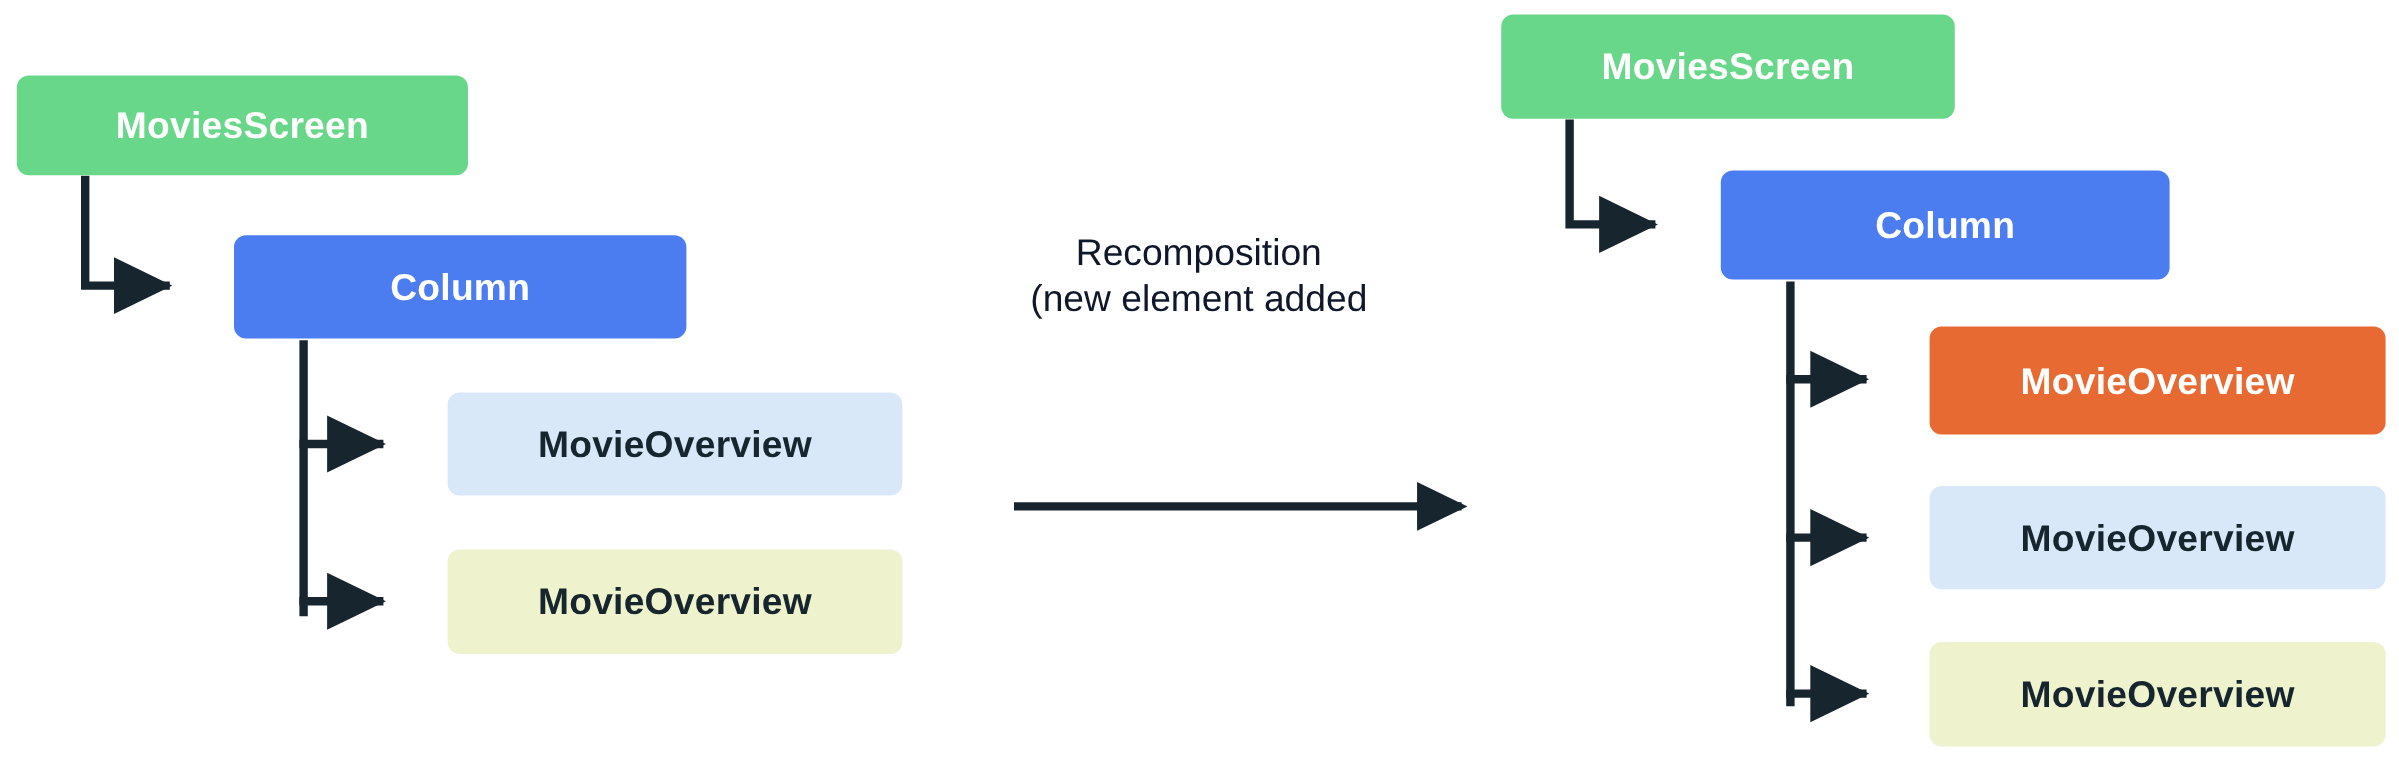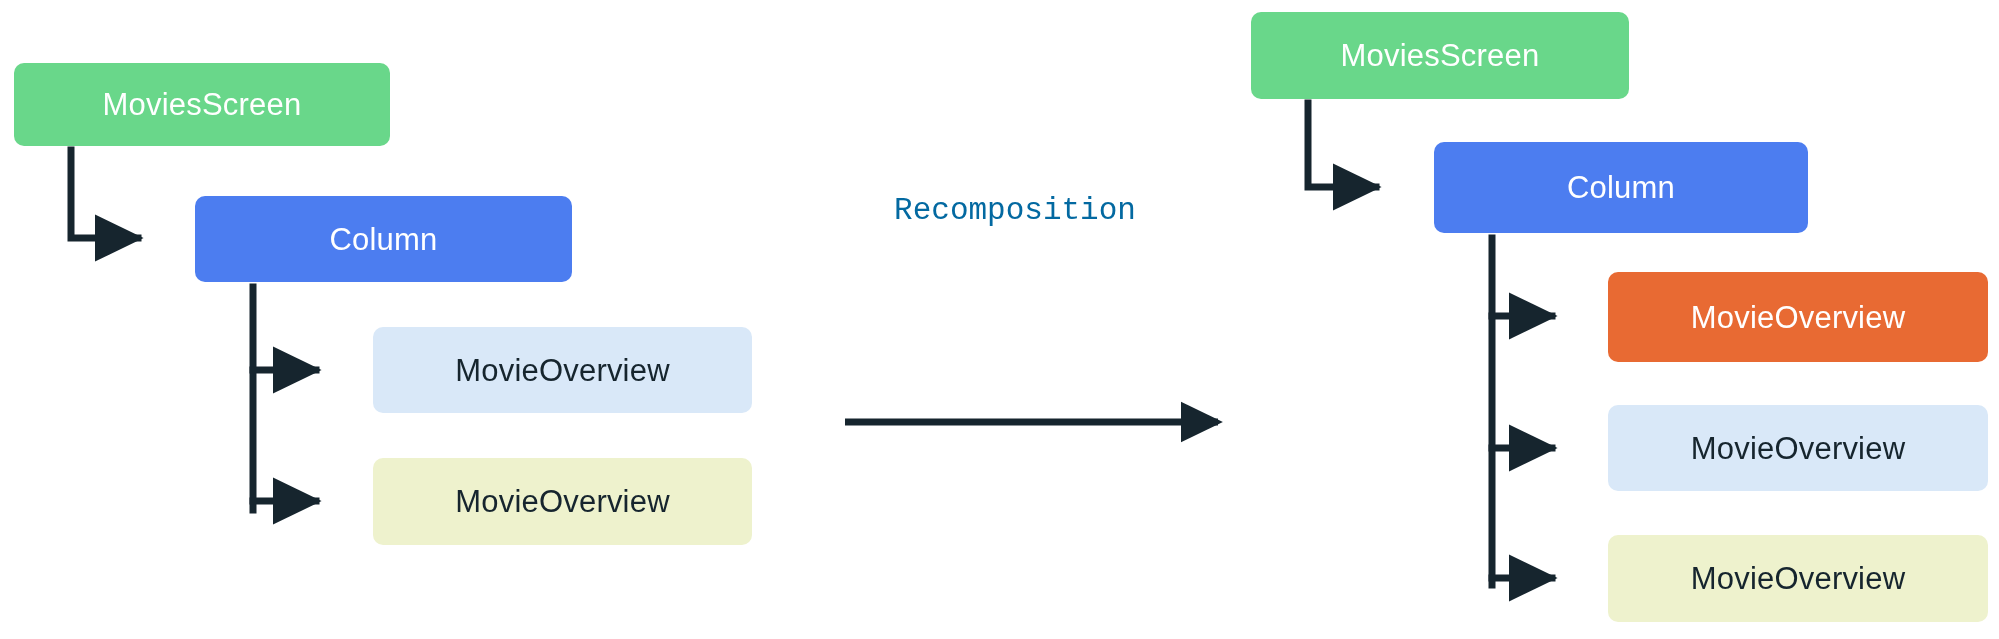--- a/index.html
+++ b/index.html
@@ -19,21 +19,21 @@
     overflow: hidden;
   }
   .node {
     position: absolute;
     box-sizing: border-box;
     display: flex;
     align-items: center;
     justify-content: center;
     border-radius: 10px;
     font-size: 31px;
-    font-weight: 400;
+    font-weight: 700;
     letter-spacing: 0.2px;
     white-space: nowrap;
     user-select: none;
   }
   .node-label {
     display: block;
     line-height: 1;
   }
   .svg-layer {
     position: absolute;
@@ -101,22 +101,23 @@
   </div>
 
   <div class="node" style="left:373px; top:327px; width:379px; height:86px; background:#d9e8f8; color:#16252e;">
     <span class="node-label">MovieOverview</span>
   </div>
 
   <div class="node" style="left:373px; top:458px; width:379px; height:87px; background:#eef2cd; color:#16252e;">
     <span class="node-label">MovieOverview</span>
   </div>
 
-  <div class="caption" style="left:775px; top:192px; width:480px; color:#0369a1;font-family:Liberation Mono, monospace;">
+  <div class="caption" style="left:759px; top:192px; width:480px; color:#0f172a;">
     <span class="cap-line">Recomposition</span>
+    <span class="cap-line">(new element added</span>
   </div>
 
   <div class="node" style="left:1251px; top:12px; width:378px; height:87px; background:#69d78a; color:#ffffff;">
     <span class="node-label">MoviesScreen</span>
   </div>
 
   <div class="node" style="left:1434px; top:142px; width:374px; height:91px; background:#4c7df0; color:#ffffff;">
     <span class="node-label">Column</span>
   </div>
 

